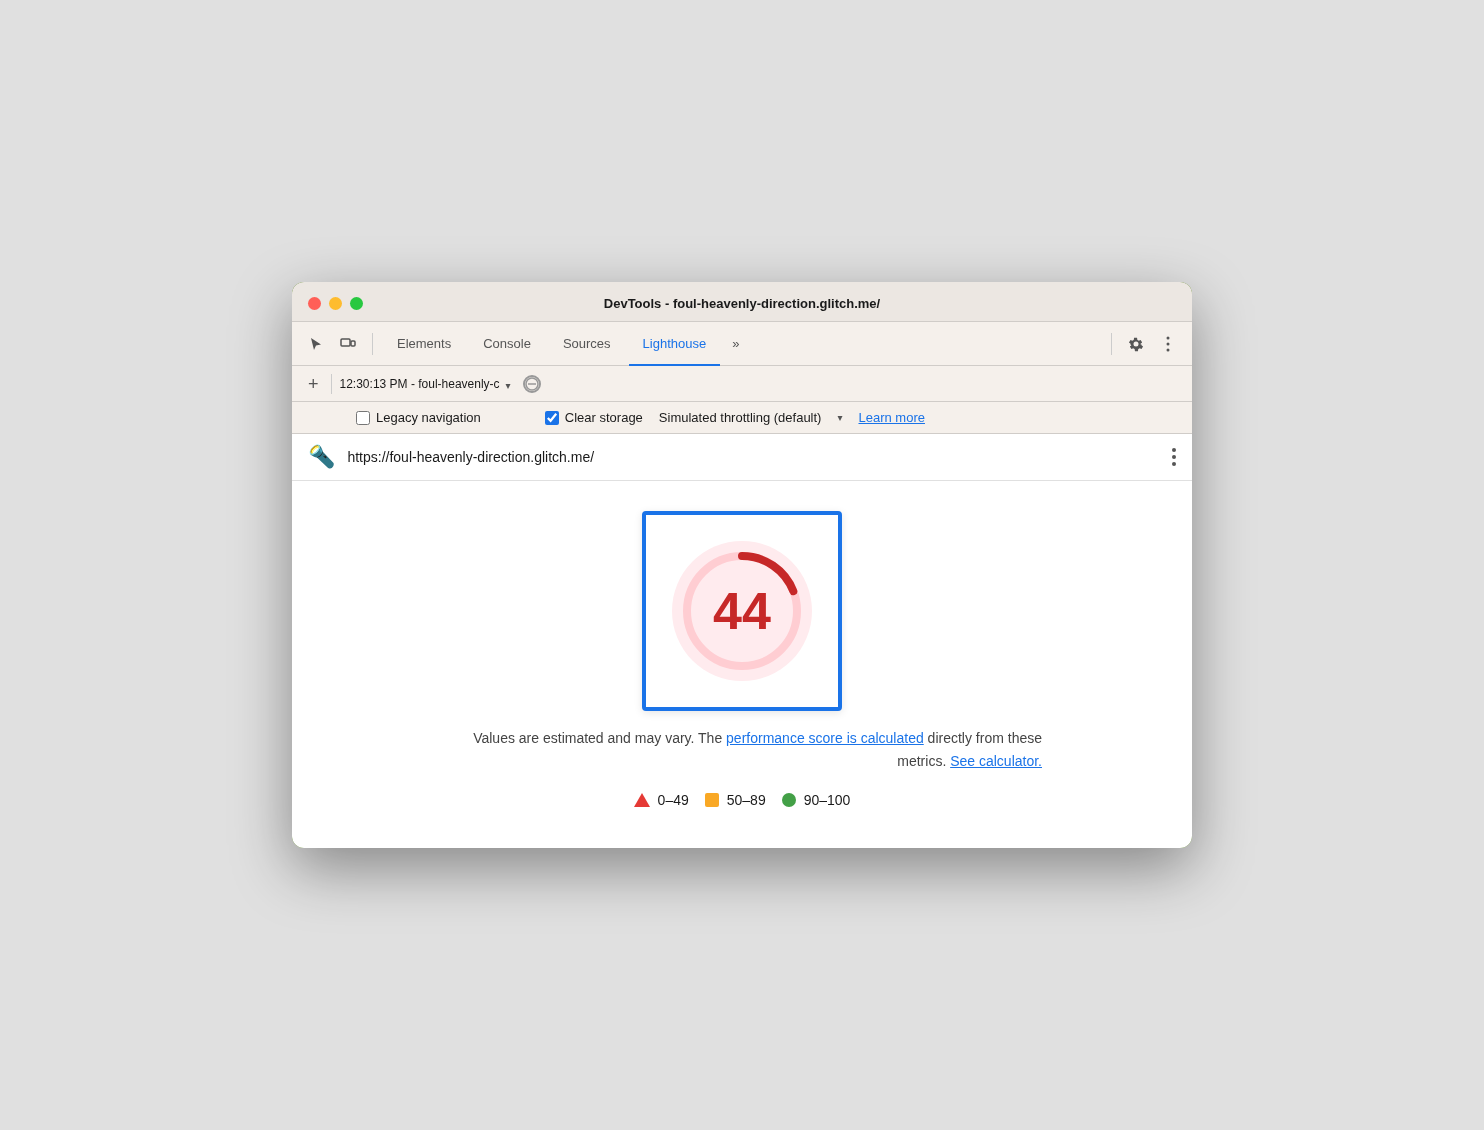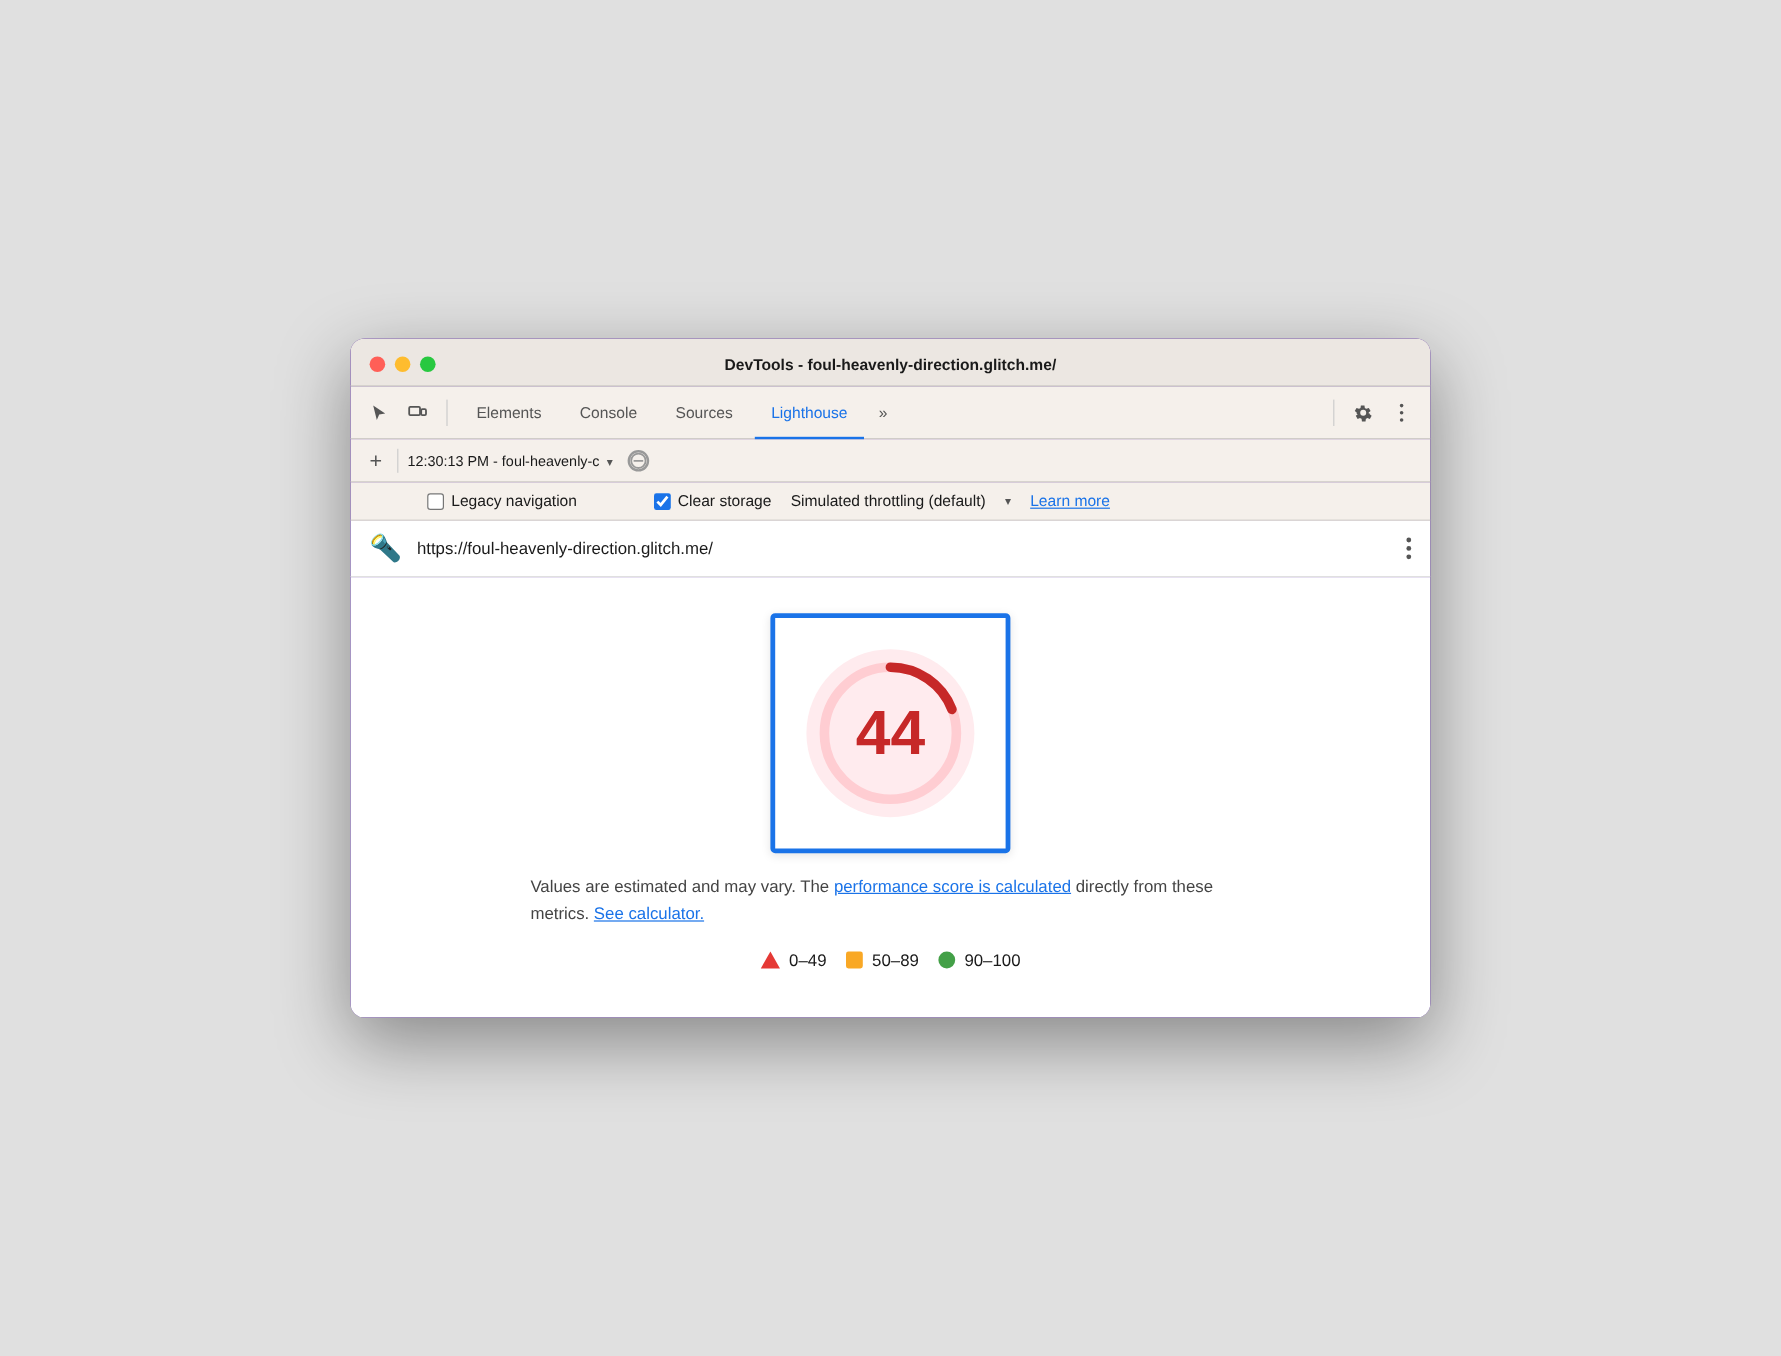--- a/index.html
+++ b/index.html
@@ -6,21 +6,21 @@
     body {
       background: #e0e0e0;
       display: flex;
       justify-content: center;
       align-items: center;
       min-height: 100vh;
       font-family: -apple-system, BlinkMacSystemFont, 'Segoe UI', sans-serif;
     }
     .window {
       width: 900px;
-      background: #4c1d95;
+      background: #4d7c0f;
       border-radius: 12px;
       box-shadow: 0 20px 60px rgba(0,0,0,0.4);
       overflow: hidden;
     }
     
     .title-bar {
       background: #ece7e2;
       padding: 14px 16px 10px;
       display: flex;
       align-items: center;
@@ -249,21 +249,21 @@
     }
     .perf-title {
       font-size: 32px;
       font-weight: 700;
       color: #1a1a1a;
       margin-bottom: 12px;
     }
     .perf-description {
       font-size: 14px;
       color: #444;
-      text-align: left;
+      text-align: right;
       line-height: 1.6;
       max-width: 600px;
       margin-bottom: 20px;
     }
     .perf-link {
       color: #1a73e8;
       text-decoration: underline;
       cursor: pointer;
     }
     .legend {

